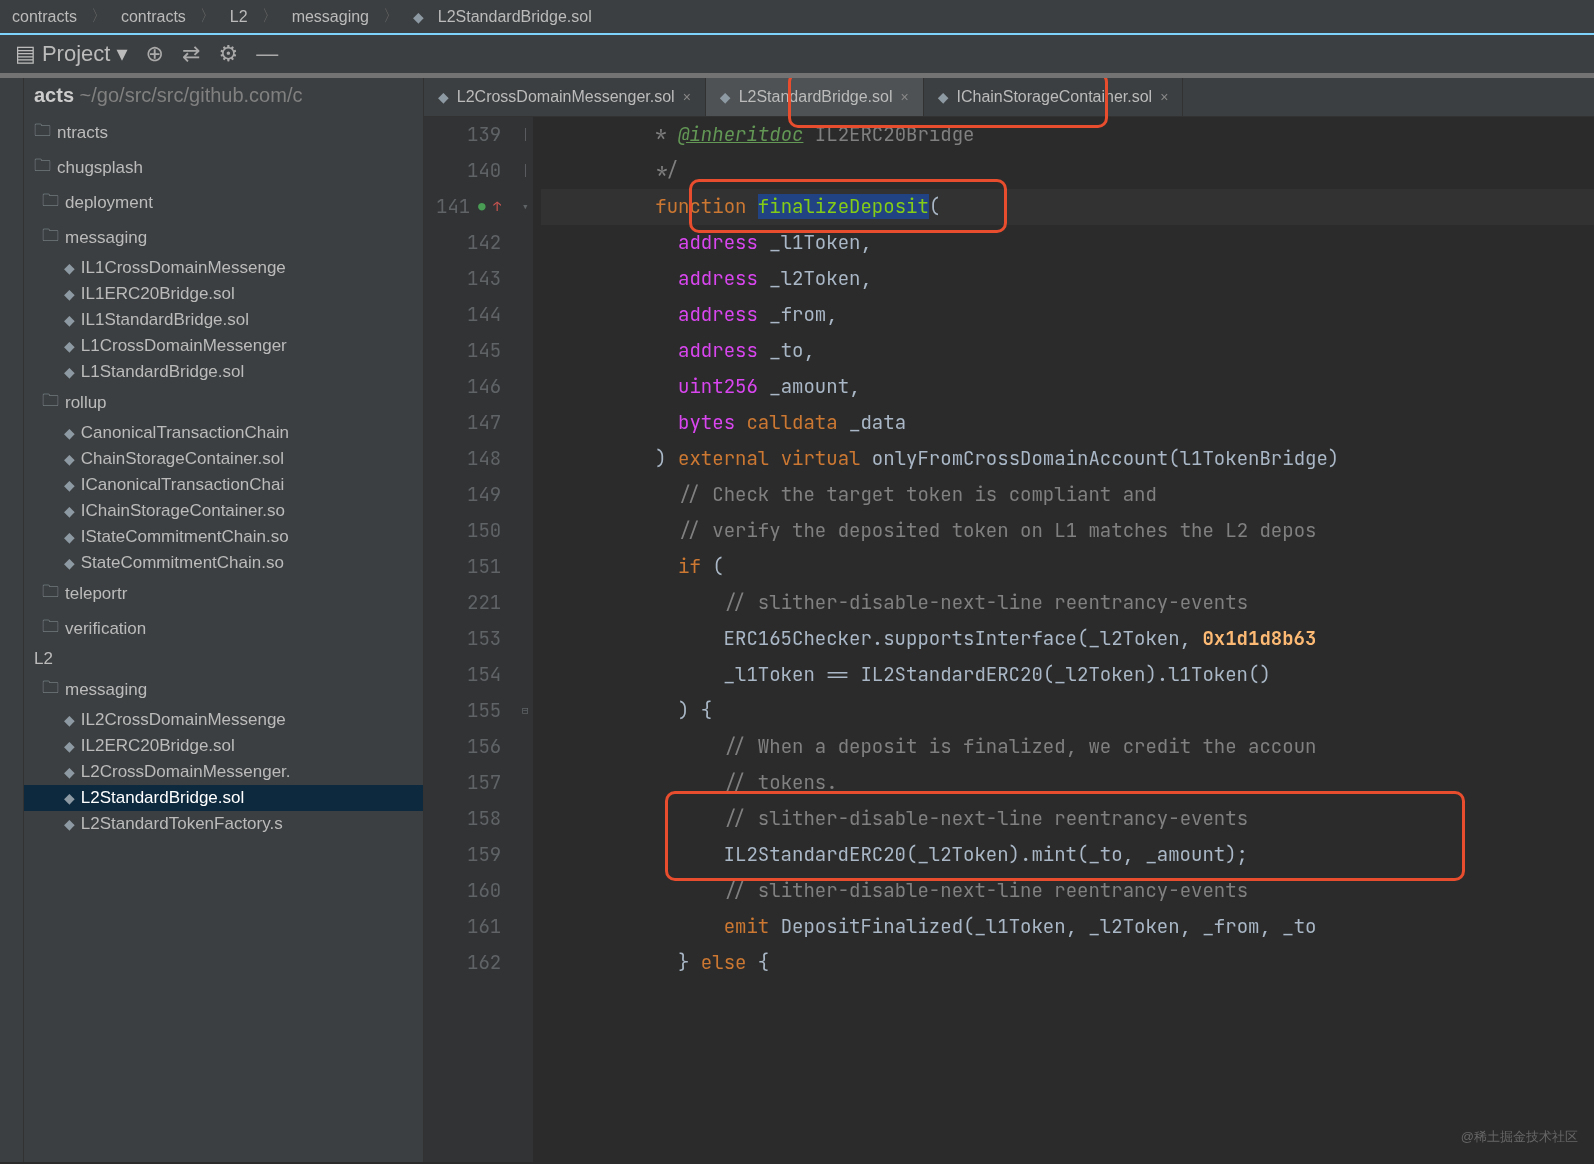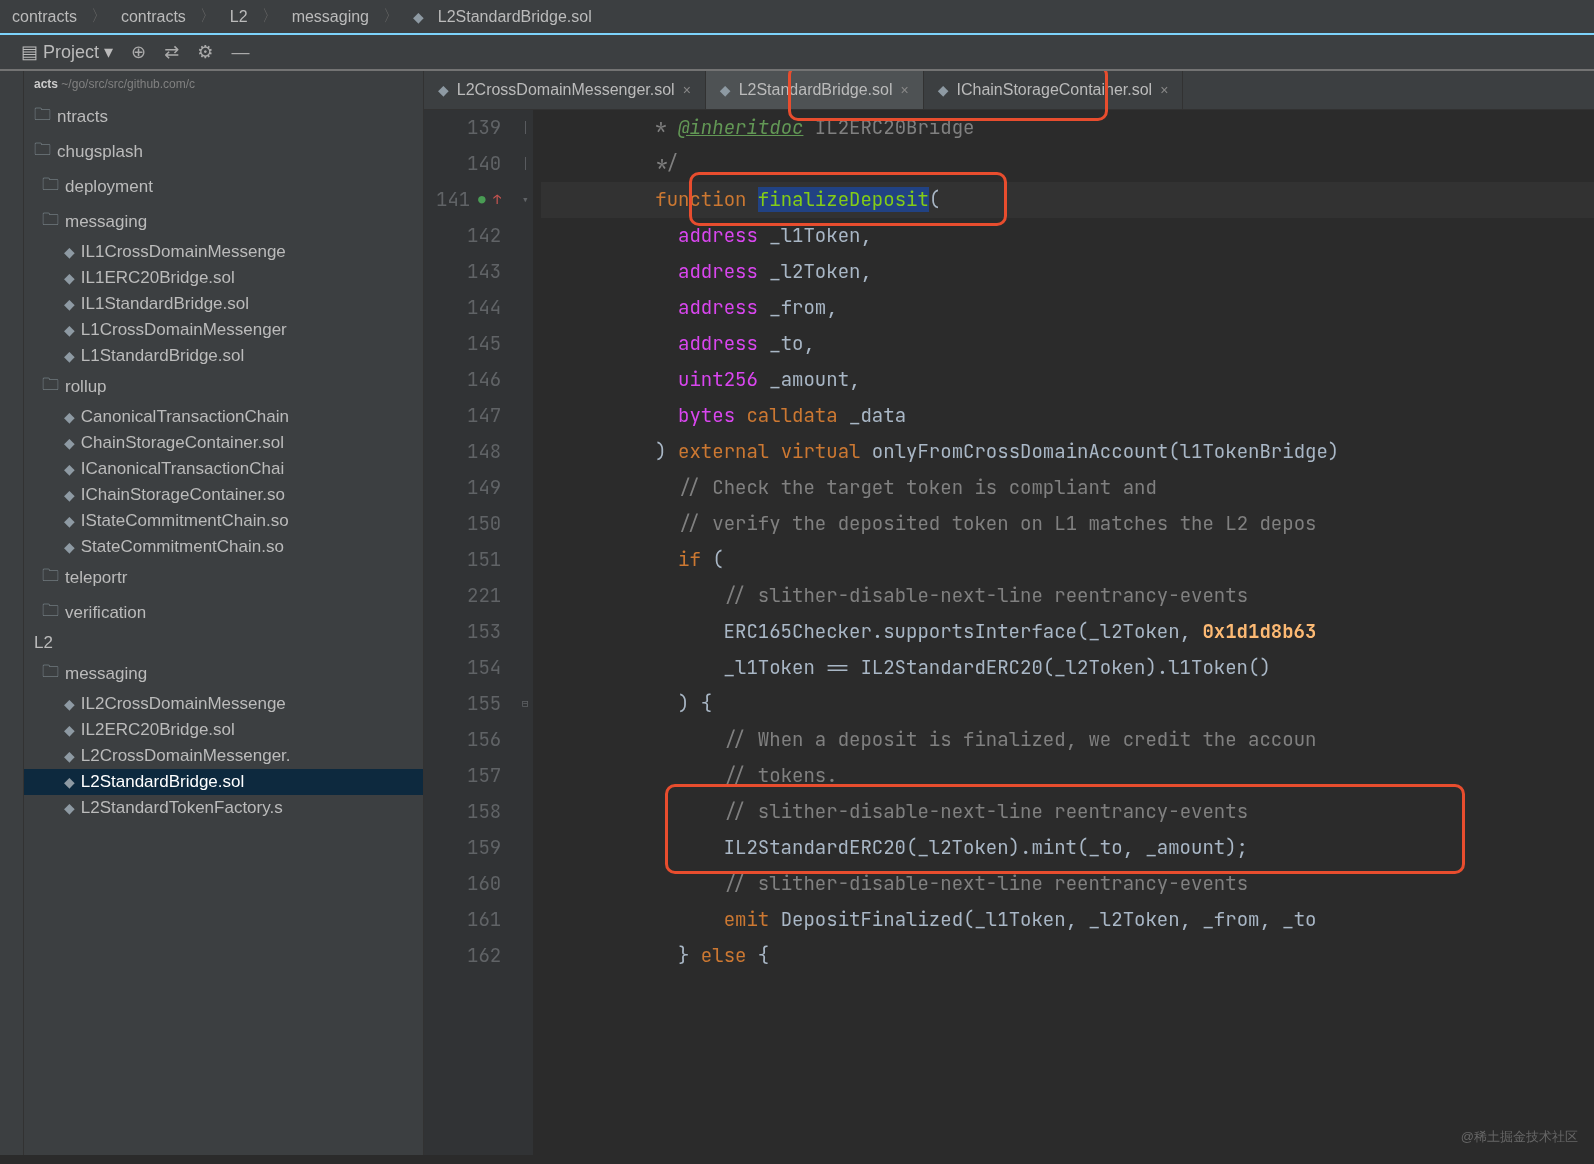--- a/index.html
+++ b/index.html
@@ -19,27 +19,27 @@
   color: #bbb;
   font-size: 16px;
   display: flex;
   align-items: center;
   gap: 14px;
   text-align: center;
 }
 .breadcrumb .sep { color: #666; }
 .toolbar {
   background: #3c3f41;
-  padding: 6px 21px;
+  padding: 6px 15px;
   display: flex;
   align-items: center;
   gap: 18px;
   color: #bbb;
-  font-size: 18px;
-  border-bottom: 2px solid #737373;
+  font-size: 22px;
+  border-bottom: 5px solid #737373;
 }
 .toolbar .icon-btn { color: #aaa; cursor: pointer; }
 .main { display: flex; height: calc(100% - 80px); }
 .side-rail {
   width: 24px;
   background: #3c3f41;
   border-right: 1px solid #323232;
   writing-mode: vertical-rl;
   text-orientation: mixed;
   color: #888;
@@ -47,21 +47,21 @@
 }
 .project-panel {
   width: 400px;
   background: #3c3f41;
   border-right: 1px solid #323232;
   overflow: hidden;
 }
 .project-path {
   color: #808080;
   padding: 6px 10px;
-  font-size: 12px;
+  font-size: 20px;
   white-space: nowrap;
 }
 .tree { padding: 2px 0; }
 .tree-item {
   padding: 3px 10px;
   color: #bbb;
   font-size: 17px;
   white-space: nowrap;
   display: flex;
   align-items: center;

